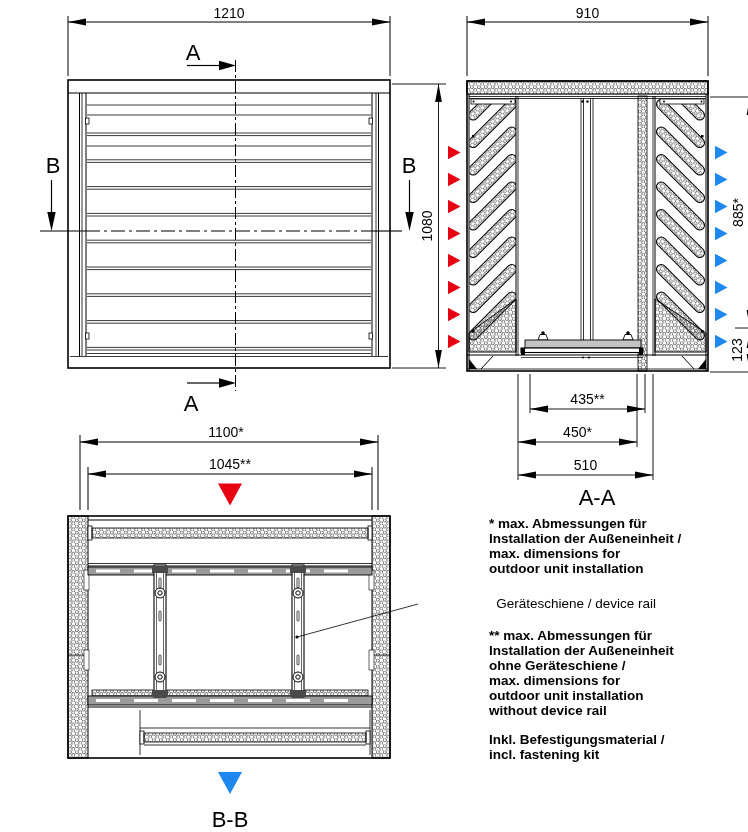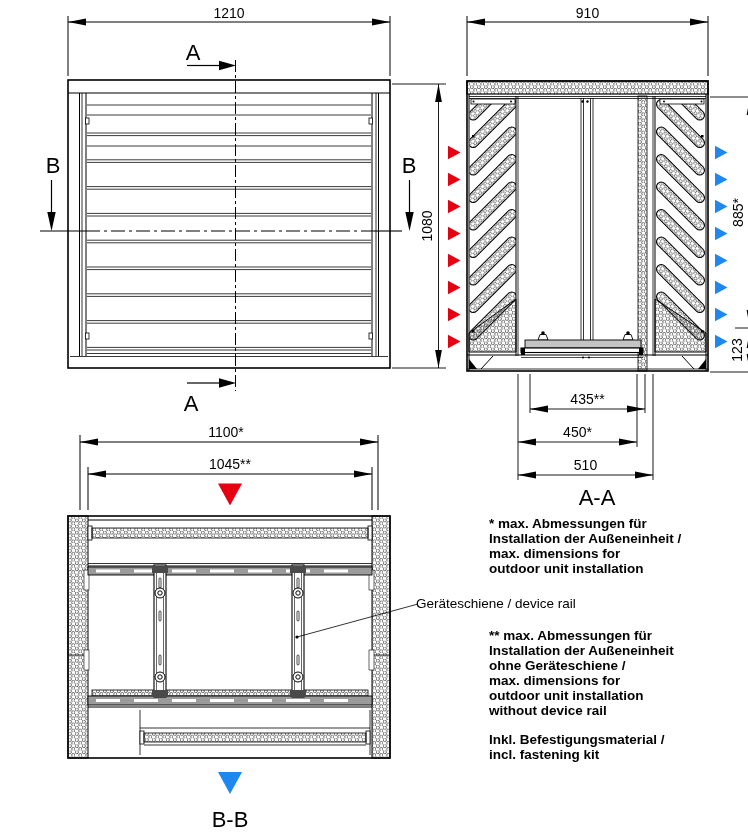--- a/index.html
+++ b/index.html
@@ -5,21 +5,21 @@
   html,body{margin:0;padding:0;background:#fff;}
   .canvas{position:relative;width:748px;height:832px;background:#fff;overflow:hidden;
           font-family:"Liberation Sans", sans-serif;color:#000;margin-left:40px;}
   .canvas svg{position:absolute;}
   svg text{font-family:"Liberation Sans", sans-serif;fill:#000;}
   .dimtxt{font-size:14px;}
   .sectxt{font-size:22px;}
   .viewlbl{font-size:22px;}
   .note{position:absolute;font-size:13.5px;font-weight:bold;line-height:15px;
         white-space:pre-line;color:#000;}
-  .note.regular{font-weight:normal;}
+  .note.regular{font-weight:normal;text-align:right;}
 </style>
 </head>
 <body>
 
 <div class="canvas">
 
 <svg width="0" height="0" style="position:absolute">
   <defs>
     <pattern id="hc" width="7" height="6.1" patternUnits="userSpaceOnUse">
       <circle cx="1.8" cy="1.6" r="1.65" fill="none" stroke="#333" stroke-width="0.7"></circle>

